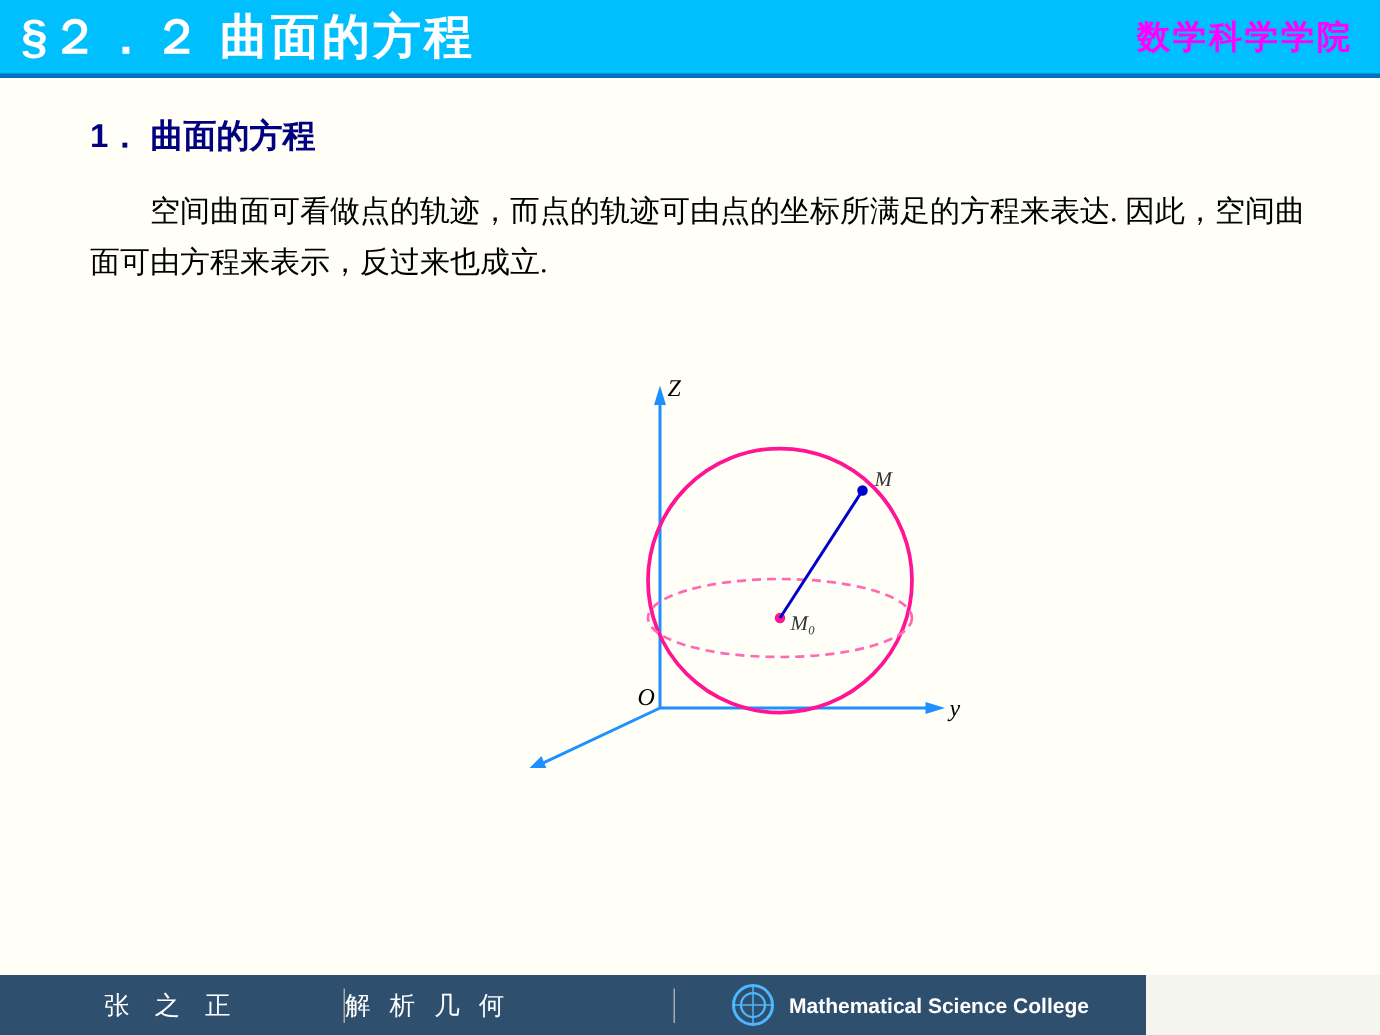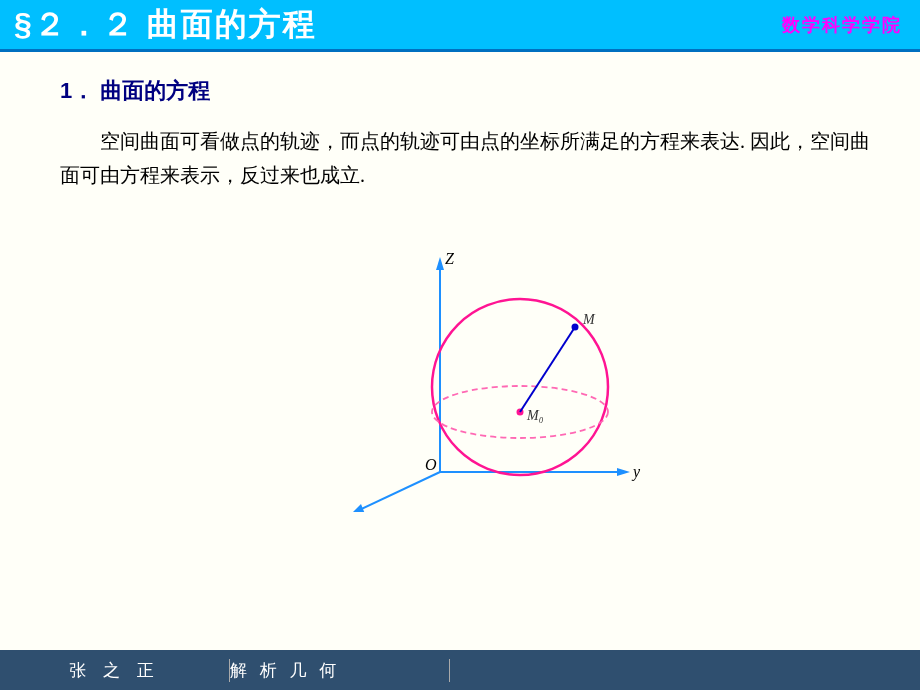--- a/index.html
+++ b/index.html
@@ -24,21 +24,21 @@
       border-bottom: 3px solid #0070c0;
     }
     #header-title {
       font-size: 32px;
       font-weight: bold;
       color: #fff;
       font-family: 'SimHei', 'STHeiti', sans-serif;
       letter-spacing: 2px;
     }
     #header-college {
-      font-size: 18px;
+      font-size: 22px;
       font-weight: bold;
       color: #ff00ff;
       font-family: 'SimHei', 'STHeiti', sans-serif;
       letter-spacing: 2px;
     }
 
     
     #main {
       width: 920px;
       height: 598px;
@@ -70,21 +70,21 @@
       justify-content: center;
       align-items: center;
       margin-top: 8px;
     }
 
     
     #footer {
       position: absolute;
       bottom: 0;
       left: 0;
-      width: 920px;
+      width: 764px;
       height: 40px;
       background: #2f4f6f;
       display: flex;
       align-items: center;
     }
     #footer-name {
       width: 230px;
       text-align: center;
       font-size: 17px;
       color: #fff;
@@ -164,13 +164,23 @@
       <circle cx="310" cy="125" r="3.5" fill="#0000cd"></circle>
       <text x="318" y="122" font-size="14" font-style="italic" fill="#333" font-family="serif">M</text>
 
     </svg>
   </div>
 </div>
 
 <div id="footer">
   <div id="footer-name">张  之  正</div>
   <div id="footer-subject">解 析 几 何</div>
+  <div id="footer-college-en">
+
+    <svg id="footer-logo" viewBox="0 0 28 28">
+      <circle cx="14" cy="14" r="13" fill="none" stroke="#4db8ff" stroke-width="2"></circle>
+      <circle cx="14" cy="14" r="8" fill="none" stroke="#4db8ff" stroke-width="1.5"></circle>
+      <line x1="14" y1="1" x2="14" y2="27" stroke="#4db8ff" stroke-width="1"></line>
+      <line x1="1" y1="14" x2="27" y2="14" stroke="#4db8ff" stroke-width="1"></line>
+    </svg>
+    <span id="footer-college-text">Mathematical Science College</span>
+  </div>
 </div>
 
 </body></html>

